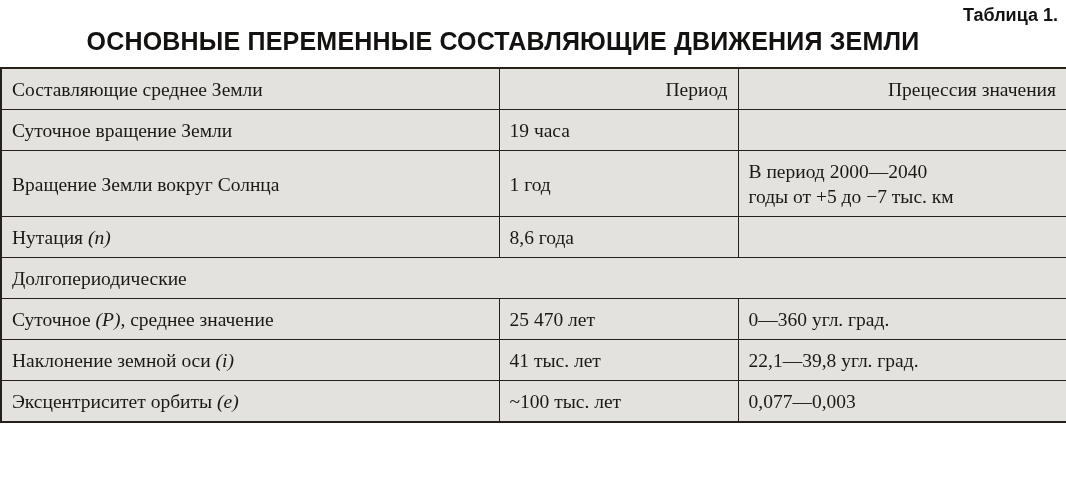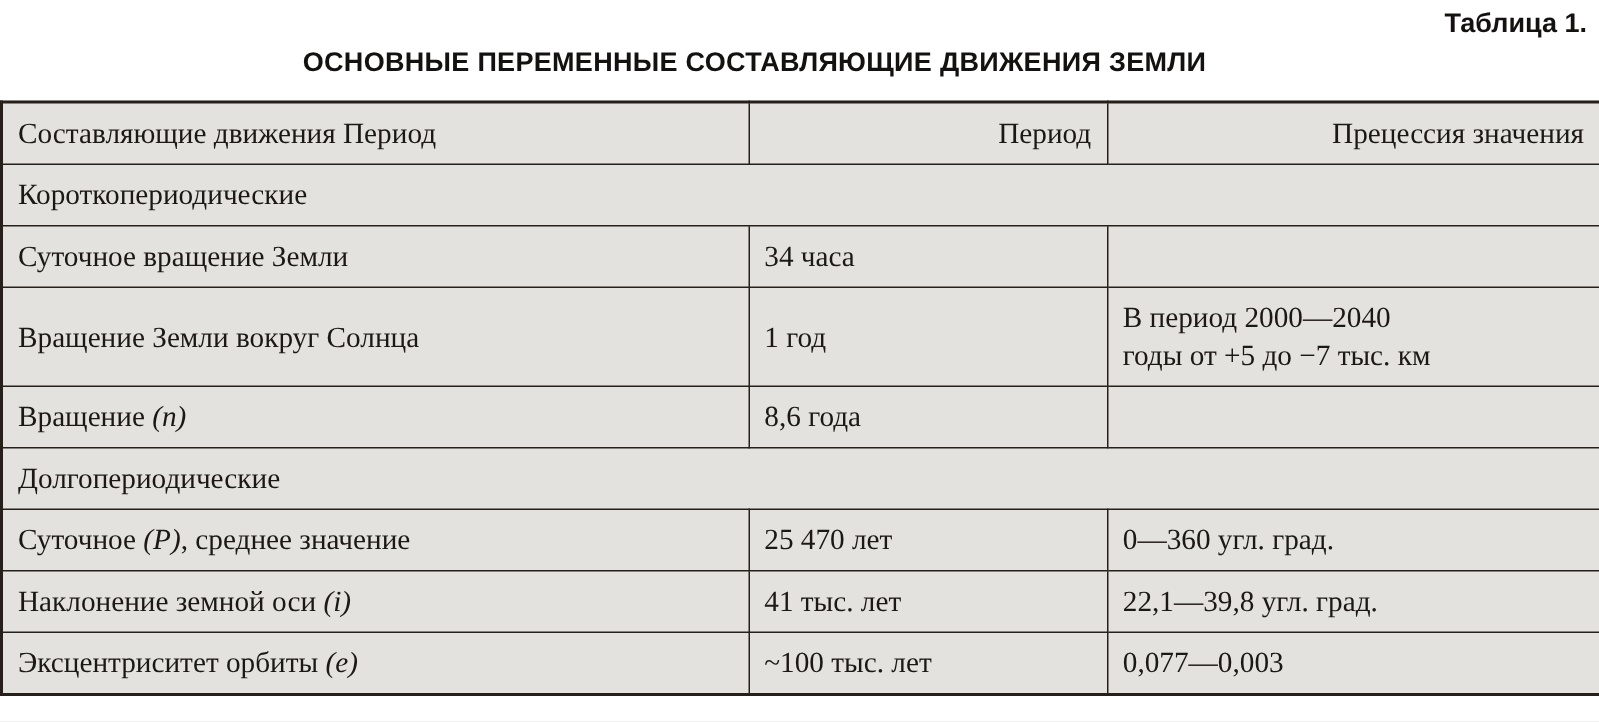--- a/index.html
+++ b/index.html
@@ -21,21 +21,21 @@
     font-weight: bold;
     font-size: 18px;
     text-align: right;
     padding: 4px 8px 0 0;
     line-height: 22px;
     color: #141210;
   }
   .page-title {
     font-family: "Liberation Sans", "DejaVu Sans", sans-serif;
     font-weight: bold;
-    font-size: 18px;
+    font-size: 25px;
     text-align: center;
     margin: 2px 60px 0 0;
     line-height: 26px;
     letter-spacing: 0.2px;
     color: #141210;
   }
   table.main-table {
     width: 1066px;
     margin-top: 13px;
     border-collapse: collapse;
@@ -85,49 +85,46 @@
   <div class="page-title">ОСНОВНЫЕ ПЕРЕМЕННЫЕ СОСТАВЛЯЮЩИЕ ДВИЖЕНИЯ ЗЕМЛИ</div>
 
   <table class="main-table">
     <colgroup>
       <col style="width:498px">
       <col style="width:239px">
       <col style="width:329px">
     </colgroup>
     <thead>
       <tr>
-        <th class="col-head">Составляющие движения Период</th>
+        <th class="col-head">Составляющие среднее Земли</th>
         <th class="col-head centered">Период</th>
         <th class="col-head centered">Прецессия значения</th>
       </tr>
     </thead>
     <tbody>
 
-      <tr>
-        <td class="section-head" colspan="3">Короткопериодические</td>
-      </tr>
 
       <tr>
         <td class="cell"><span>Суточное вращение Земли</span></td>
-        <td class="cell">34 часа</td>
+        <td class="cell">19 часа</td>
         <td class="cell"></td>
       </tr>
 
       <tr>
         <td class="cell-tall"><span>Вращение Земли вокруг Солнца</span></td>
         <td class="cell-tall">1 год</td>
         <td class="cell-tall limits-centered">
           <div>В период 2000—2040</div>
           <div>годы от +5 до −7 тыс. км</div>
         </td>
       </tr>
 
 
       <tr>
-        <td class="cell"><span>Вращение </span><span class="it">(n)</span></td>
+        <td class="cell"><span>Нутация </span><span class="it">(n)</span></td>
         <td class="cell">8,6 года</td>
         <td class="cell"></td>
       </tr>
 
       <tr>
         <td class="section-head" colspan="3">Долгопериодические</td>
       </tr>
 
       <tr>
         <td class="cell"><span>Суточное </span><span class="it">(P)</span><span>, среднее значение</span></td>

